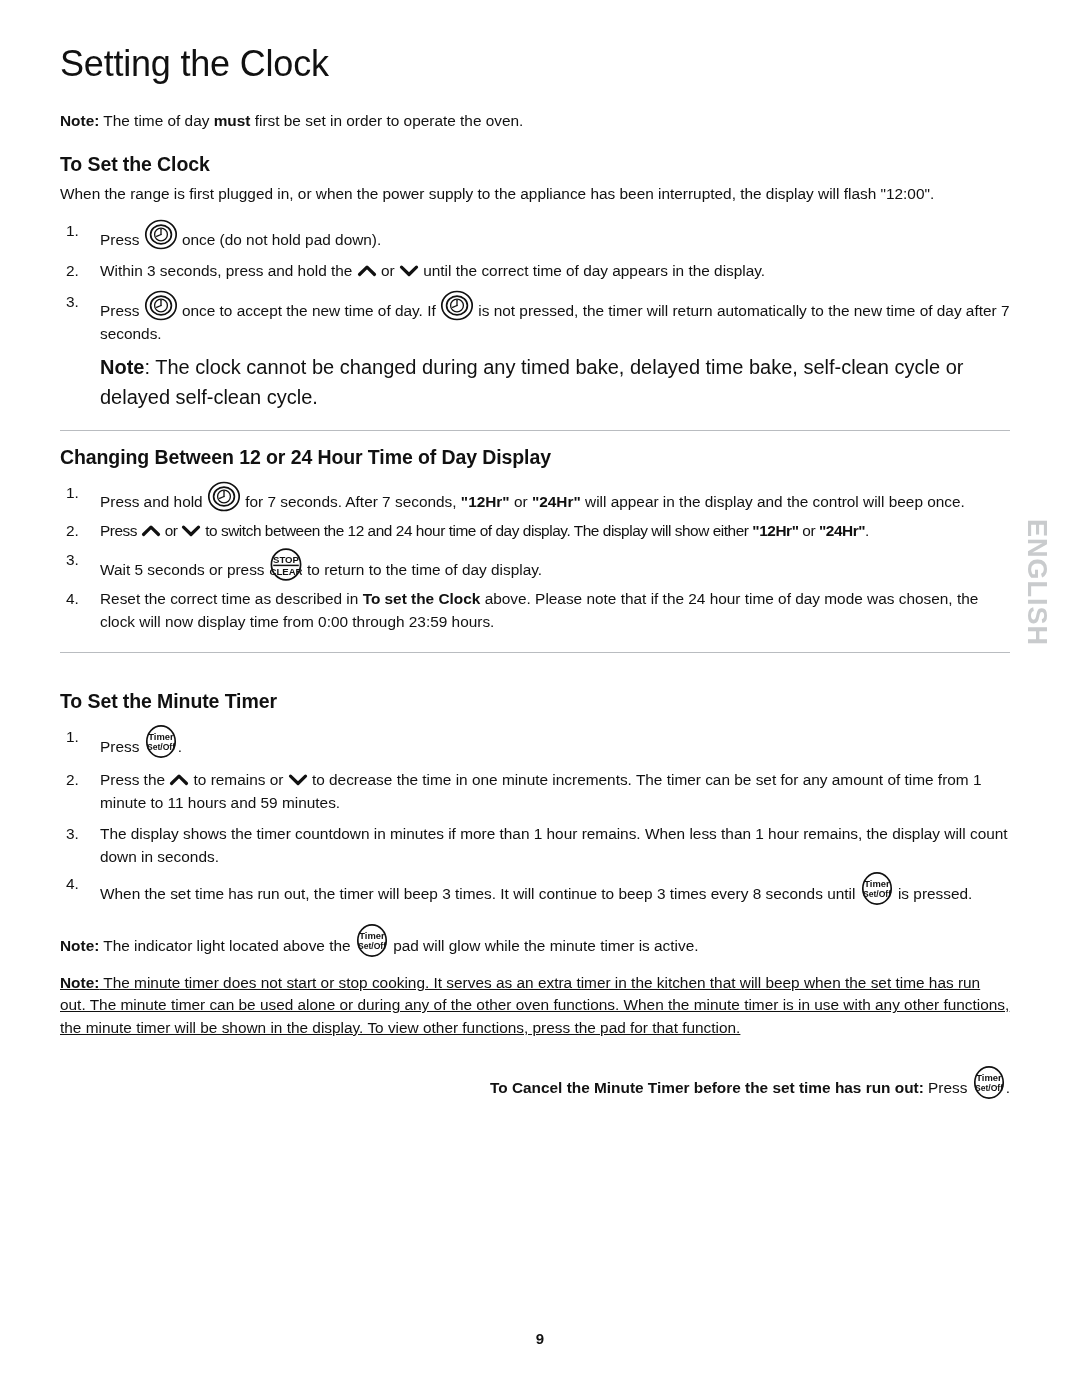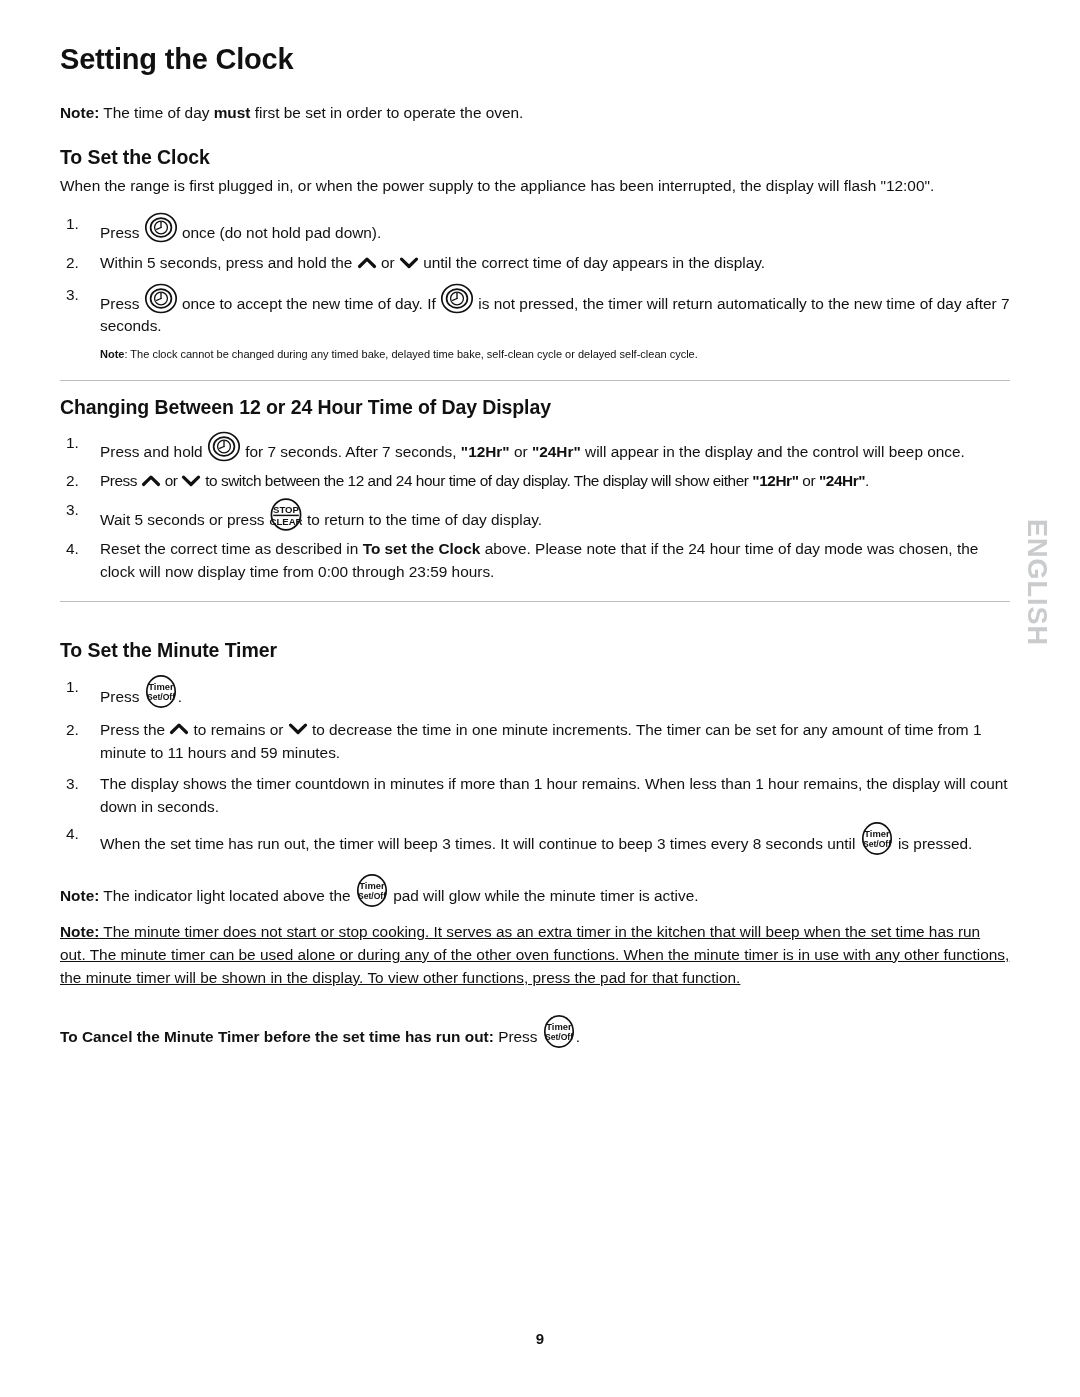--- a/index.html
+++ b/index.html
@@ -25,22 +25,22 @@
   }
 
   .content {
     position: absolute;
     left: 60px;
     top: 44px;
     width: 950px;
   }
 
   h1.doc-title {
-    font-size: 29px;
-    font-weight: bold;
+    font-size: 36px;
+    font-weight: normal;
     letter-spacing: -0.2px;
     margin: 0 0 26px 0;
     line-height: 1.1;
   }
 
   h2.section-head {
     font-size: 19.5px;
     font-weight: bold;
     margin: 0 0 6px 0;
     line-height: 1.25;
@@ -71,21 +71,21 @@
   }
   ol.steps > li > .num {
     position: absolute;
     left: 6px;
     top: 0;
     width: 26px;
     font-size: 15.4px;
   }
   .sub-note {
     margin-top: 8px;
-    font-size: 11px;
+    font-size: 20px;
     line-height: 1.47;
   }
 
   .tight { line-height: 1.42; }
   .condensed { letter-spacing: -0.45px; }
 
   hr.rule {
     border: none;
     border-top: 1px solid #b9bcc0;
     margin: 16px 0 14px 0;
@@ -203,21 +203,21 @@
             <circle cx="17" cy="15.5" r="6.4" fill="none" stroke="#111" stroke-width="1.3"></circle>
             <line x1="17" y1="15.5" x2="17" y2="10.3" stroke="#111" stroke-width="1.3" stroke-linecap="round"></line>
             <line x1="17" y1="15.5" x2="12.6" y2="17.3" stroke="#111" stroke-width="1.3" stroke-linecap="round"></line>
           </svg>
         </span>
         <span>once (do not hold pad down).</span>
       </li>
 
       <li style="margin-bottom:8px;">
         <span class="num">2.</span>
-        <span>Within 5 seconds, press and hold the</span>
+        <span>Within 3 seconds, press and hold the</span>
         <span class="icon-inline icon-chevron">
           <svg viewBox="0 0 20 15">
               <path d="M2.5 11.5 L10 4.2 L17.5 11.5" fill="none" stroke="#111" stroke-width="3.2" stroke-linecap="round" stroke-linejoin="round"></path>
             </svg>
         </span>
         <span>or</span>
         <span class="icon-inline icon-chevron">
           <svg viewBox="0 0 20 15">
               <path d="M2.5 4.2 L10 11.5 L17.5 4.2" fill="none" stroke="#111" stroke-width="3.2" stroke-linecap="round" stroke-linejoin="round"></path>
             </svg>
@@ -372,21 +372,21 @@
           <text class="pad-text" x="17" y="15.4" font-size="9.4" text-anchor="middle">Timer</text>
           <text class="pad-text" x="17" y="25.4" font-size="8.6" text-anchor="middle">Set/Off</text>
         </svg>
       </span><span> pad will glow while the minute timer is active.</span>
     </p>
 
     <p class="body-text tight" style="margin-bottom:26px;text-decoration:underline;">
       <span class="b">Note:</span><span> The minute timer does not start or stop cooking. It serves as an extra timer in the kitchen that will beep when the set time has run out. The minute timer can be used alone or during any of the other oven functions. When the minute timer is in use with any other functions, the minute timer will be shown in the display. To view other functions, press the pad for that function.</span>
     </p>
 
-    <p class="body-text" style="margin-bottom:0;">
+    <p class="body-text" style="margin-bottom:0;text-align:right;">
       <span class="b">To Cancel the Minute Timer before the set time has run out:</span><span> Press </span><span class="icon-inline icon-timer">
         <svg viewBox="0 0 34 33">
           <ellipse cx="17" cy="16.5" rx="14.2" ry="15.6" fill="none" stroke="#111" stroke-width="1.7"></ellipse>
           <text class="pad-text" x="17" y="15.4" font-size="9.4" text-anchor="middle">Timer</text>
           <text class="pad-text" x="17" y="25.4" font-size="8.6" text-anchor="middle">Set/Off</text>
         </svg>
       </span><span>.</span>
     </p>
 
   </div>

